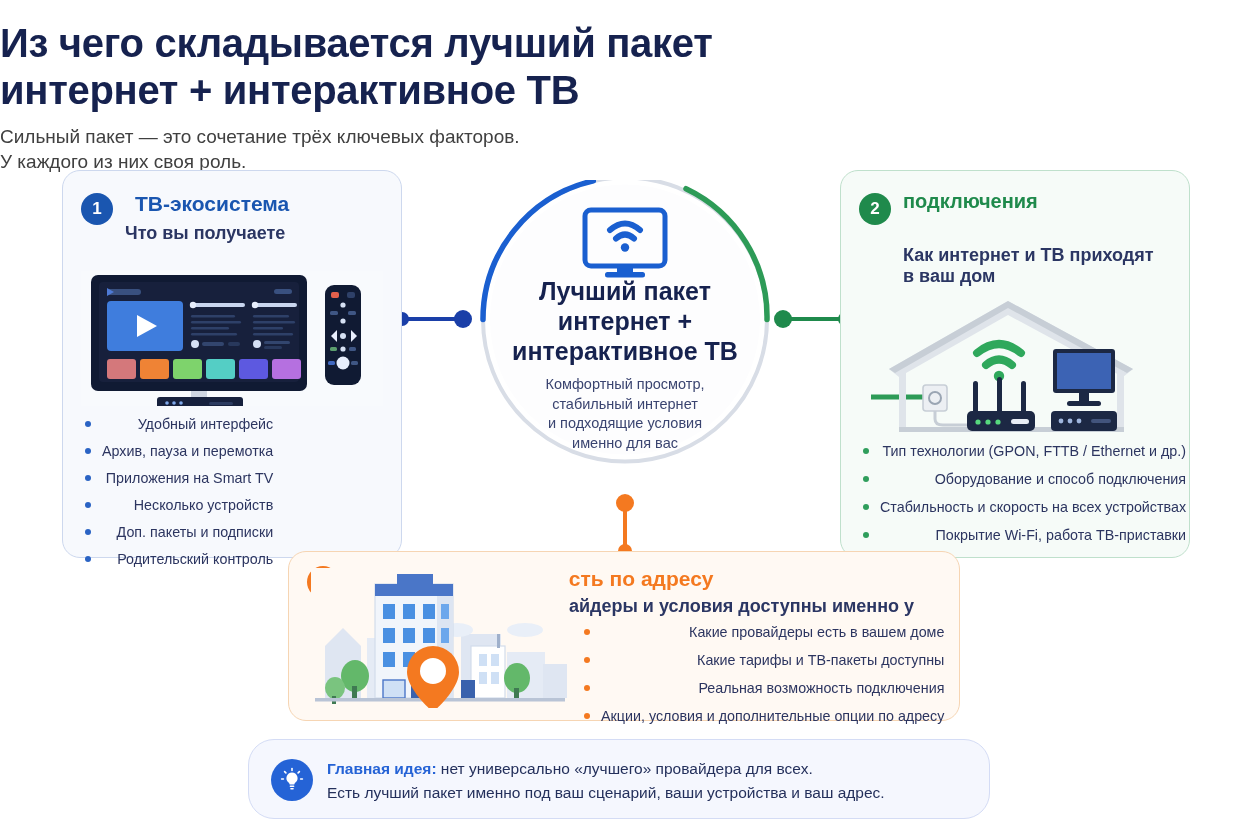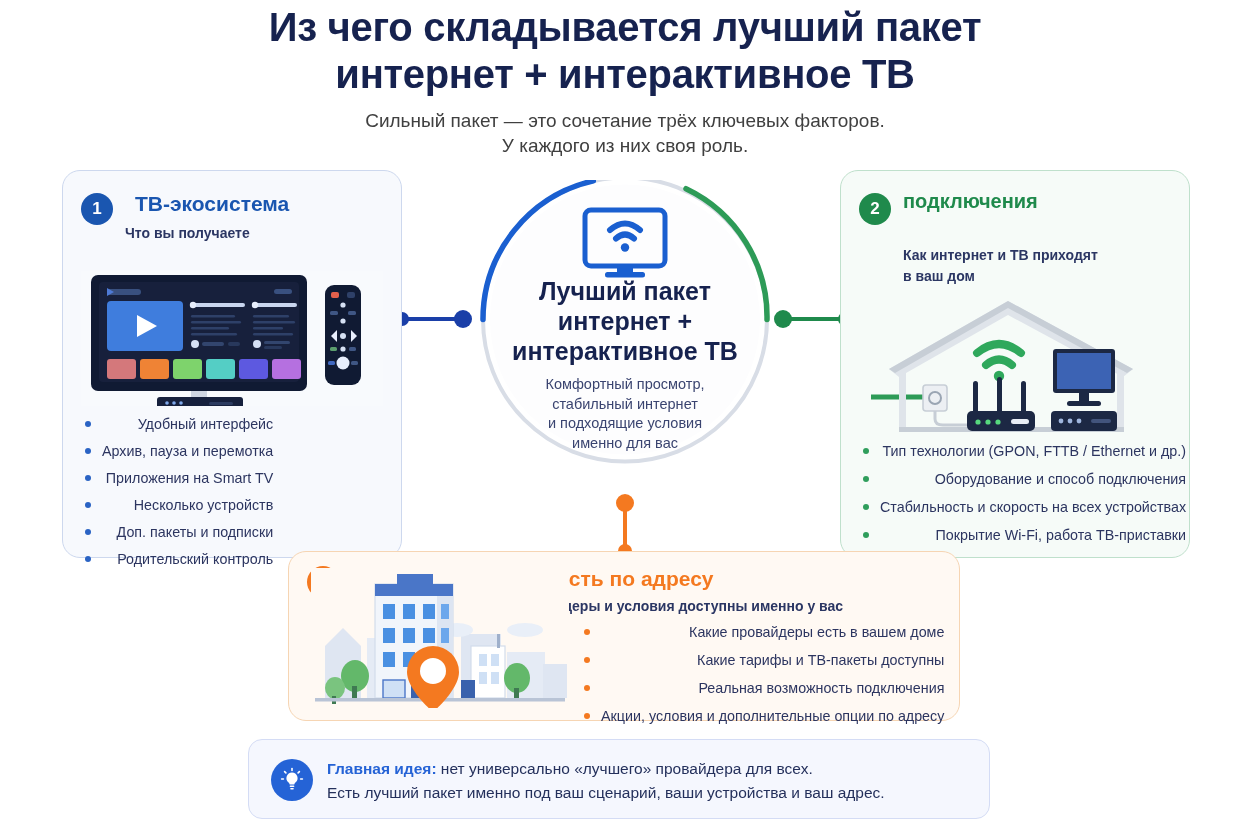--- a/index.html
+++ b/index.html
@@ -7,21 +7,21 @@
     width:1250px;height:833px;
     background:#ffffff;
     font-family:"Liberation Sans","DejaVu Sans",sans-serif;
     color:#1b2559;
     overflow:hidden;
     position:relative;
   }
   .stage{position:relative;width:1250px;height:833px;}
 
   
-  .header{position:absolute;left:0;top:4px;width:1250px;text-align:center;}
+  .header{position:absolute;left:0;top:20px;width:1250px;}
   .title{
     font-size:40px;line-height:47px;font-weight:bold;
     color:#16224f;letter-spacing:-0.3px;margin:0;
   }
   .subtitle{
     margin-top:10px;
     font-size:19px;line-height:25px;color:#404040;font-weight:400;
   }
 
   
@@ -33,40 +33,40 @@
   .card-right{
     left:840px;top:170px;width:350px;height:388px;
     background:#f6fbf8;border:1.5px solid #bfe0cc;
   }
   .card-bottom{
     left:288px;top:551px;width:672px;height:170px;
     background:#fff9f3;border:1.5px solid #f6d5b3;
   }
   .card-footer{
     left:248px;top:739px;width:742px;height:80px;
-    background:#f5f7fe;border:1.5px solid #d4dcf5;border-radius:14px;
+    background:#f5f7fe;border:1.5px solid #d4dcf5;border-radius:26px;
   }
 
   
   .badge{
     position:absolute;width:32px;height:32px;border-radius:50%;
     color:#fff;font-size:17px;font-weight:bold;
     display:flex;align-items:center;justify-content:center;
     font-family:"Liberation Sans",sans-serif;
   }
   .badge-1{background:#1a56b0;left:18px;top:22px;}
   .badge-2{background:#1f8a4c;left:18px;top:22px;}
   .badge-3{background:#f47920;left:18px;top:14px;}
 
   .card-title{position:absolute;font-weight:bold;}
   .title-1{left:72px;top:20px;font-size:21px;color:#1a56b0;line-height:26px;}
   .title-2{left:62px;top:18px;font-size:20px;color:#1f8a4c;line-height:25px;width:250px;}
   .title-3{left:180px;top:14px;font-size:21px;color:#f47920;line-height:26px;}
 
-  .card-sub{position:absolute;font-size:14px;line-height:21px;font-weight:bold;color:#2b3663;}
+  .card-sub{position:absolute;font-size:18px;line-height:21px;font-weight:bold;color:#2b3663;}
   .sub-1{left:62px;top:52px;width:260px;}
   .sub-2{left:62px;top:74px;width:270px;}
   .sub-3{left:180px;top:44px;width:470px;}
 
   
   .bullets{position:absolute;list-style:none;margin:0;padding:0;text-align:right;}
   .bullets li{position:relative;padding-left:17px;font-size:14.3px;line-height:16px;color:#2c3560;margin-bottom:11px;white-space:nowrap;}
   .bullets li:before{
     content:"";position:absolute;left:0;top:5px;width:6px;height:6px;border-radius:50%;
   }

